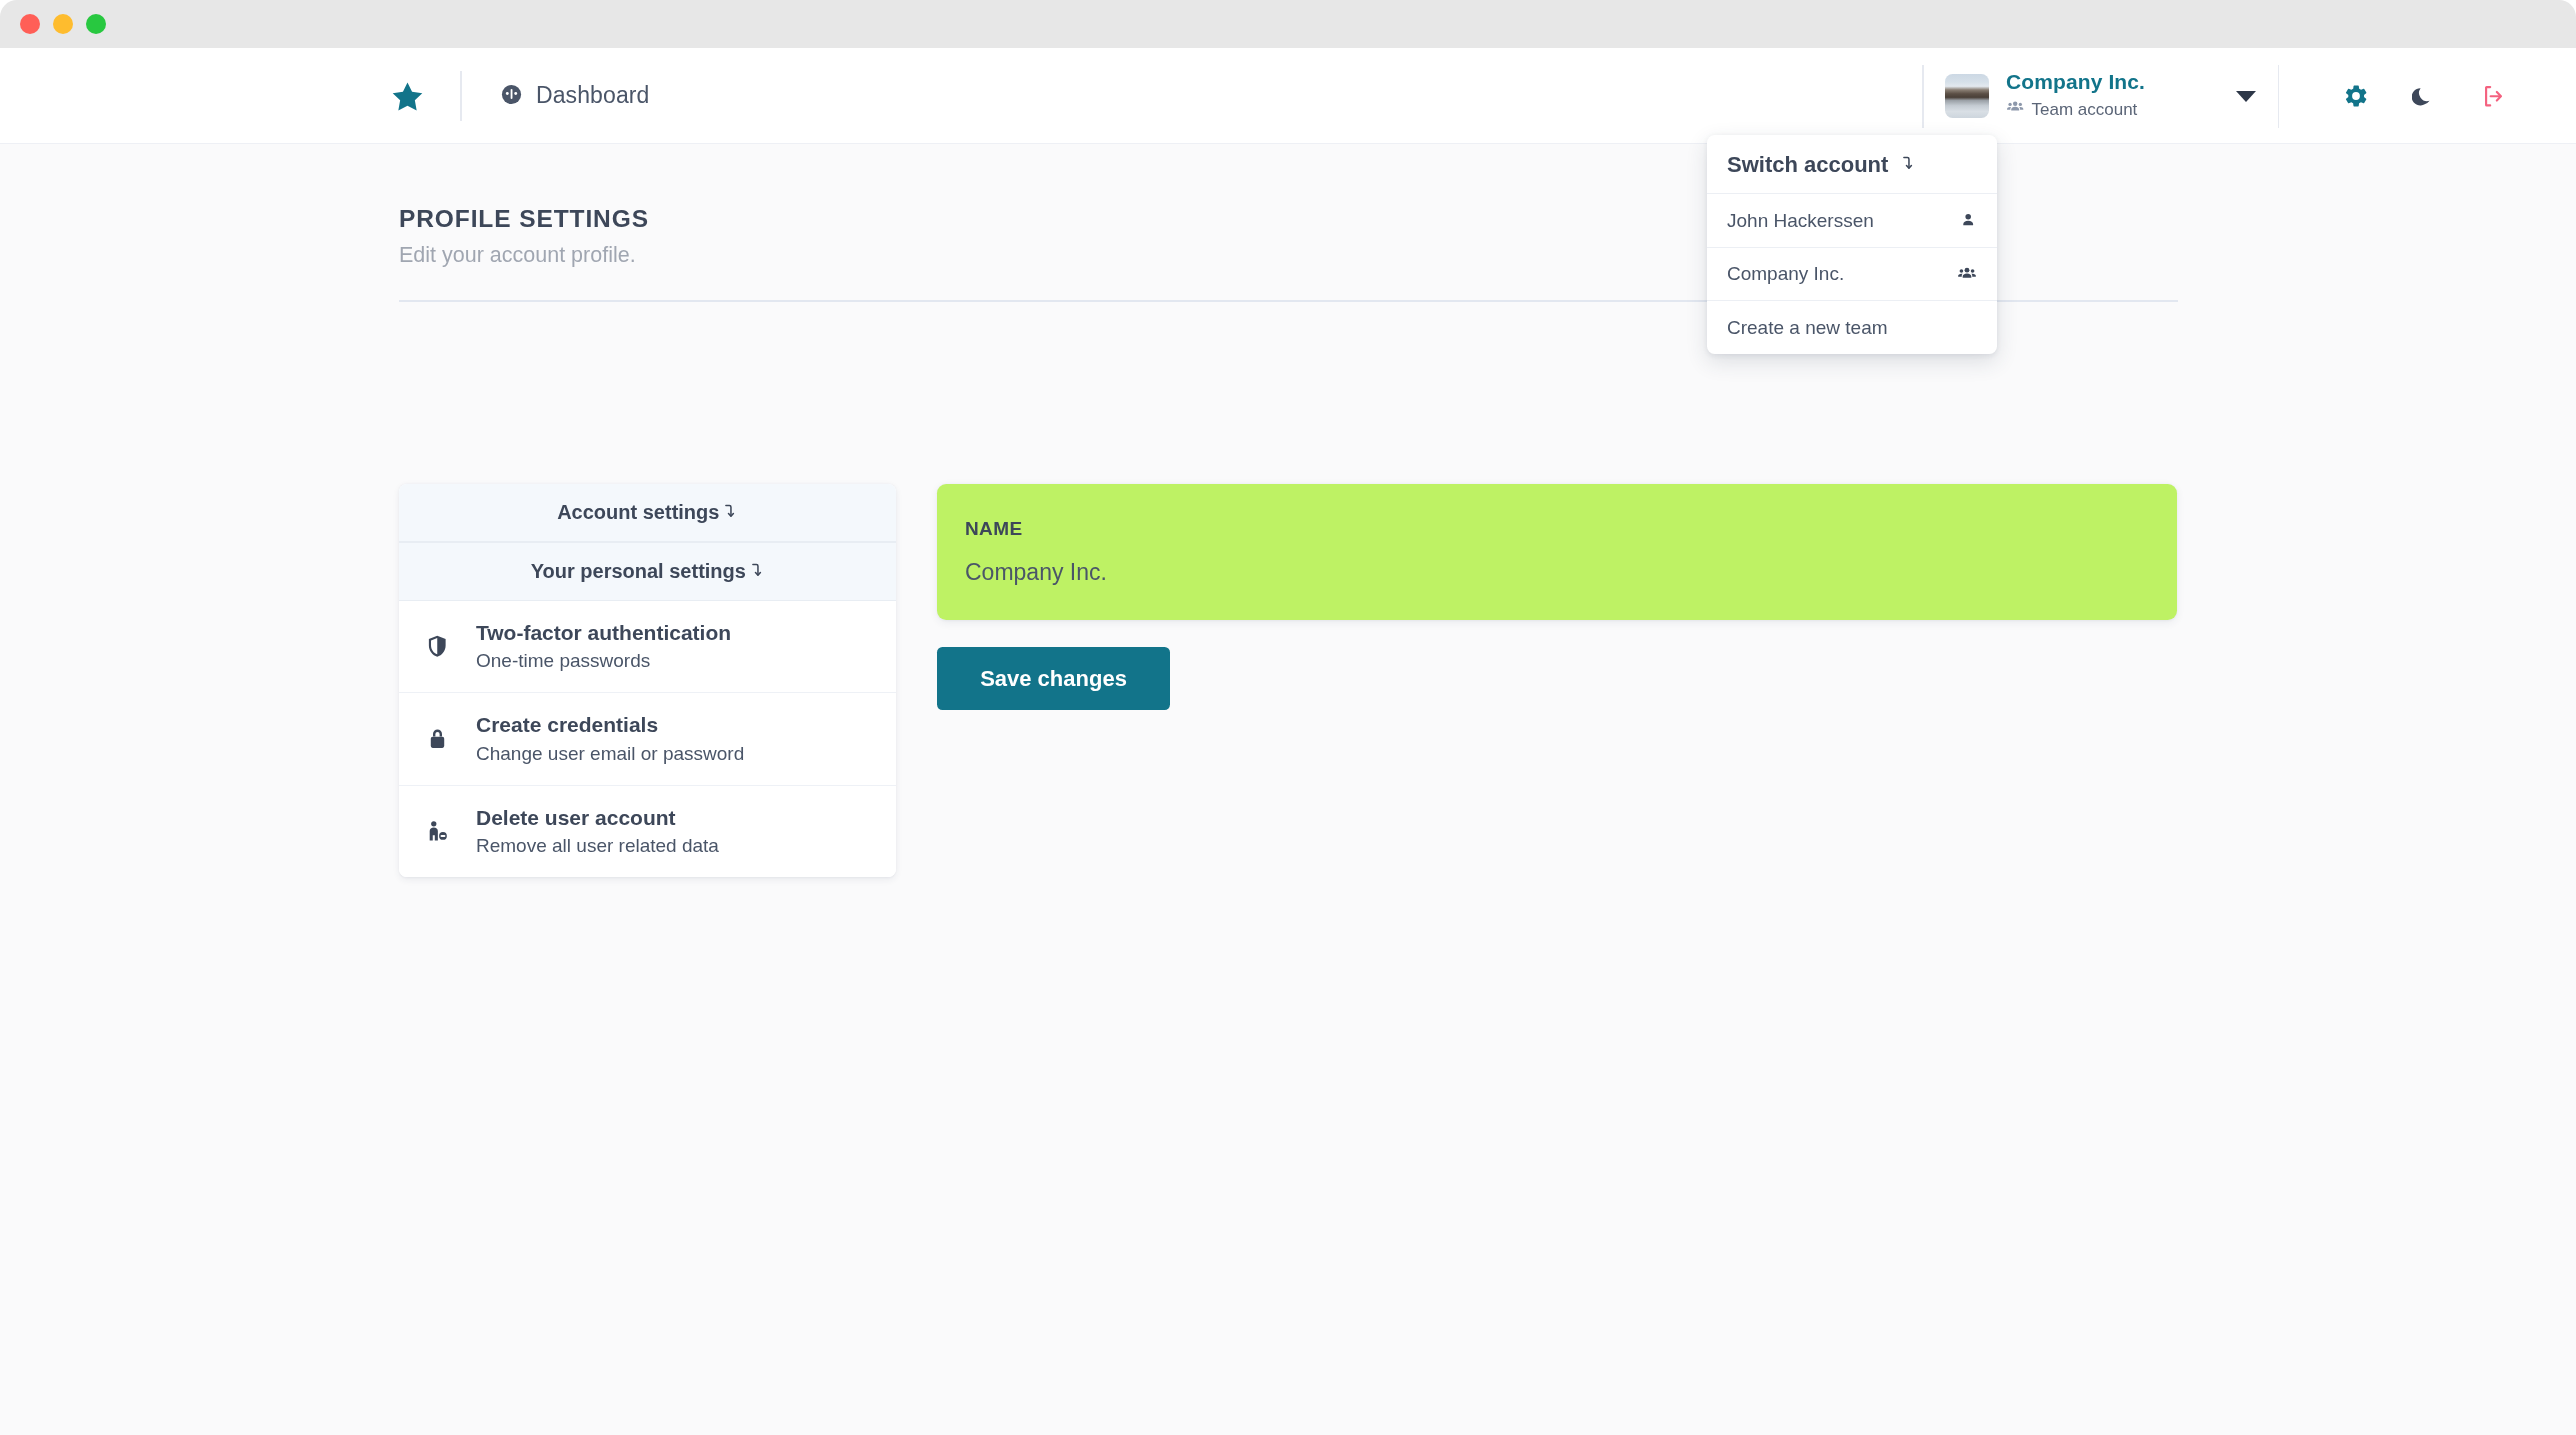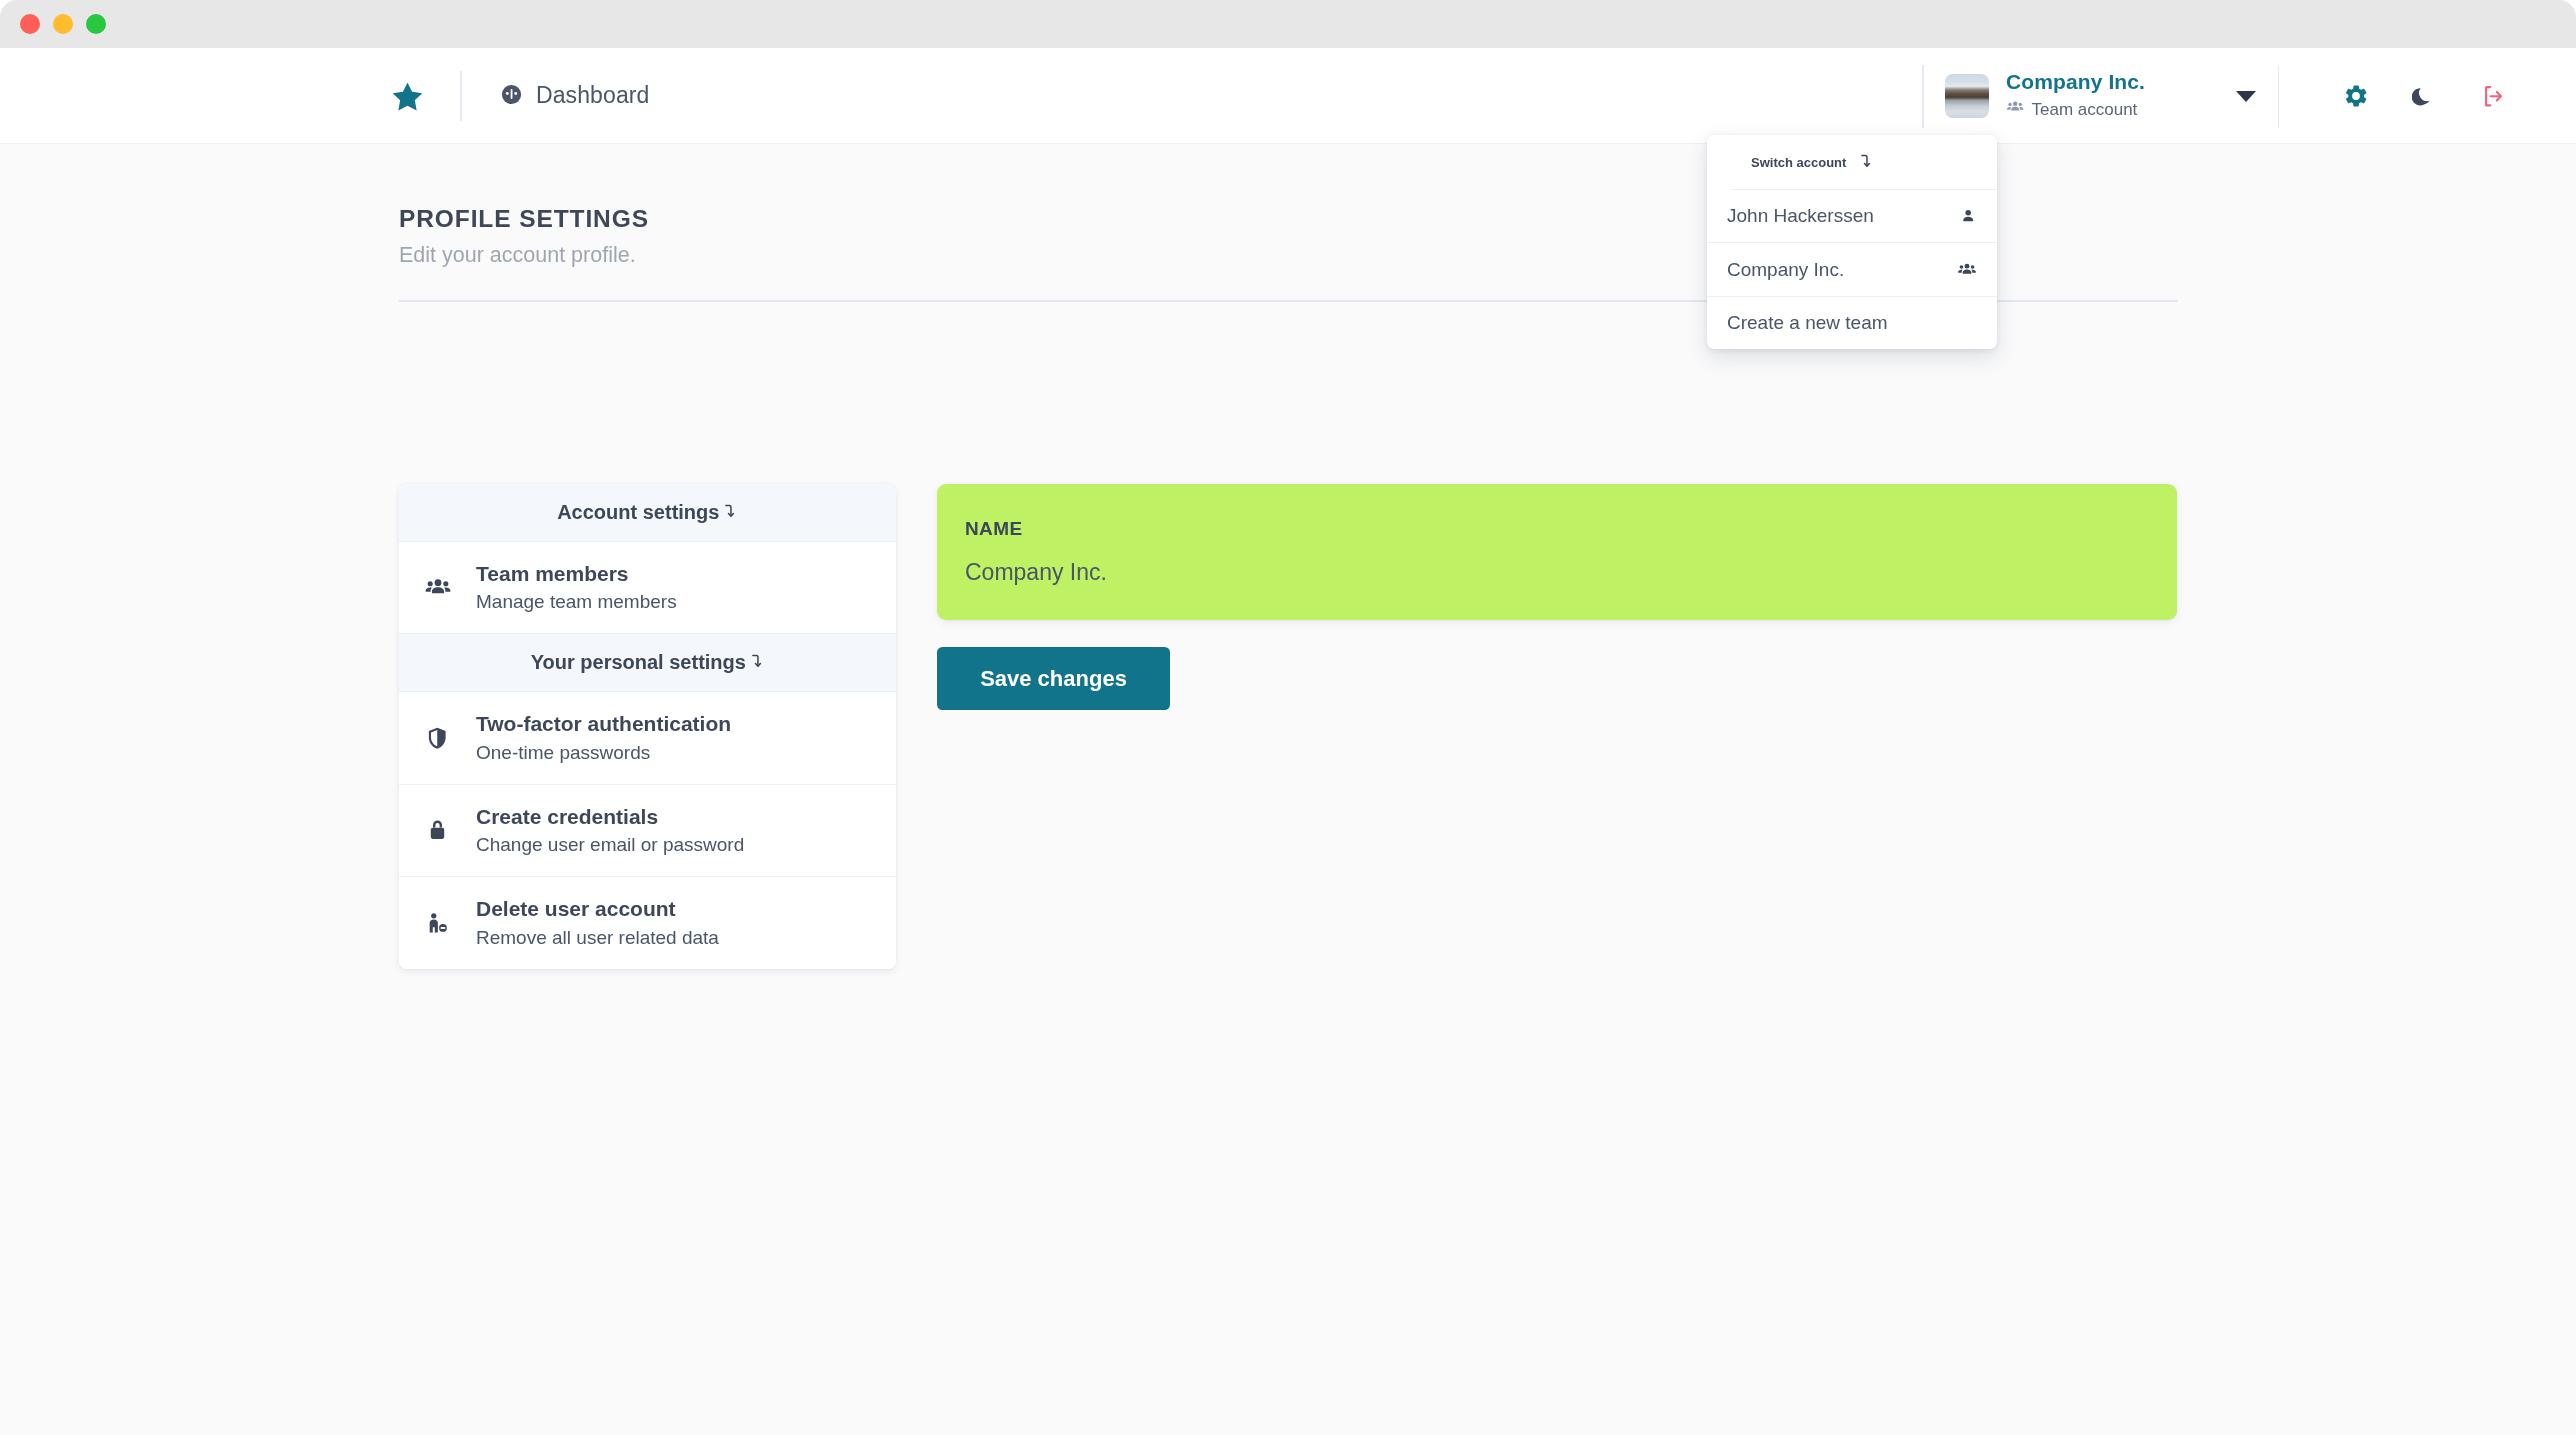--- a/index.html
+++ b/index.html
@@ -153,28 +153,27 @@
     top: 135px;
     width: 290px;
     background: #ffffff;
     border-radius: 7.7px;
     box-shadow: 0 7.7px 21.5px rgba(40,55,80,0.14), 0 1.5px 5.4px rgba(40,55,80,0.08);
     z-index: 50;
     overflow: hidden;
   }
   .dd-head {
     padding: 17px 20px 15.3px 20px;
-    font-size: 13px;
+    font-size: 22px;
     font-weight: bold;
     color: #3d4759;
     display: flex;
     align-items: center;
     gap: 8.4px;
     border-bottom: 1.5px solid #eceff4;
-    margin-left: 24px;
   }
   .dd-item {
     padding: 15.3px 20px;
     font-size: 19px;
     color: #4a5568;
     display: flex;
     align-items: center;
     justify-content: space-between;
     border-bottom: 1.5px solid #eceff4;
     cursor: pointer;
@@ -452,36 +451,20 @@
       <span class="section-head-label">Account settings</span>
       <span>
         <svg width="18.4" height="18.4" viewBox="0 0 24 24" fill="none" stroke="#3d4759" stroke-width="2" stroke-linecap="round" stroke-linejoin="round">
           <path d="M9 4.5h4.6a2 2 0 012 2V18"></path>
           <path d="M12.4 15l3.2 3.6L18.8 15"></path>
         </svg>
       </span>
     </div>
 
 
-    <div class="nav-item last">
-      <span class="nav-icon">
-        <svg width="28" height="28" viewBox="0 0 24 24" fill="#3d4759">
-          <circle cx="12" cy="7.4" r="2.9"></circle>
-          <circle cx="5.3" cy="8.4" r="2.2"></circle>
-          <circle cx="18.7" cy="8.4" r="2.2"></circle>
-          <path d="M12 11.3c-3.1 0-5.2 1.7-5.2 3.6v1.5h10.4v-1.5c0-1.9-2.1-3.6-5.2-3.6z"></path>
-          <path d="M5.3 11.6c-2.3 0-3.9 1.2-3.9 2.6v1.1h4.3v-1.3c0-.9.4-1.7 1.1-2.3-.5-.1-1-.1-1.5-.1z"></path>
-          <path d="M18.7 11.6c-.5 0-1 0-1.5.1.7.6 1.1 1.4 1.1 2.3v1.3h4.3v-1.1c0-1.4-1.6-2.6-3.9-2.6z"></path>
-        </svg>
-      </span>
-      <span class="nav-text">
-        <span class="nav-title">Team members</span>
-        <span class="nav-desc">Manage team members</span>
-      </span>
-    </div>
 
     <div class="section-head" style="border-top:1.5px solid #e8edf3;">
       <span class="section-head-label">Your personal settings</span>
       <span>
         <svg width="18.4" height="18.4" viewBox="0 0 24 24" fill="none" stroke="#3d4759" stroke-width="2" stroke-linecap="round" stroke-linejoin="round">
           <path d="M9 4.5h4.6a2 2 0 012 2V18"></path>
           <path d="M12.4 15l3.2 3.6L18.8 15"></path>
         </svg>
       </span>
     </div>

